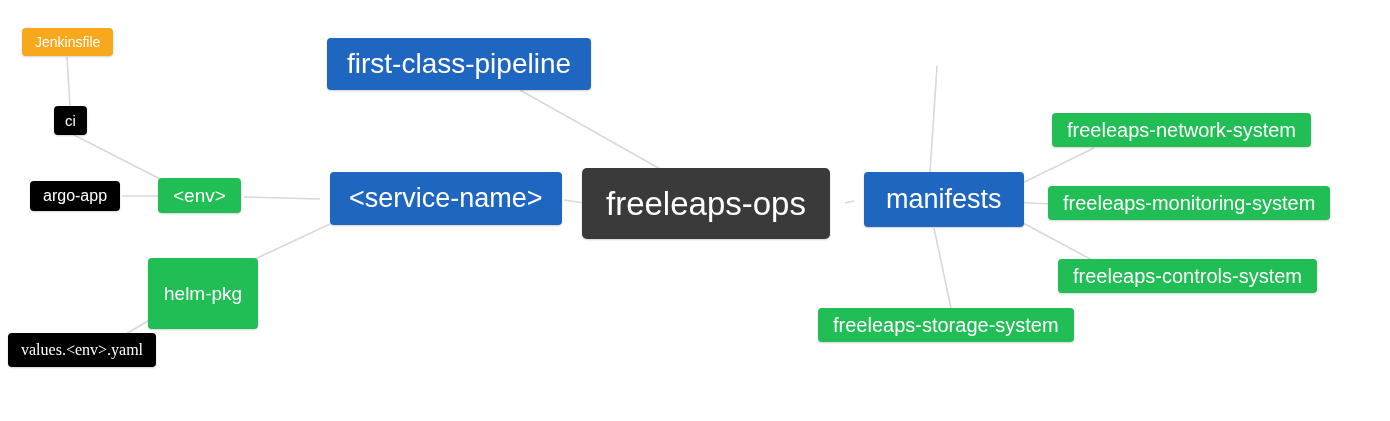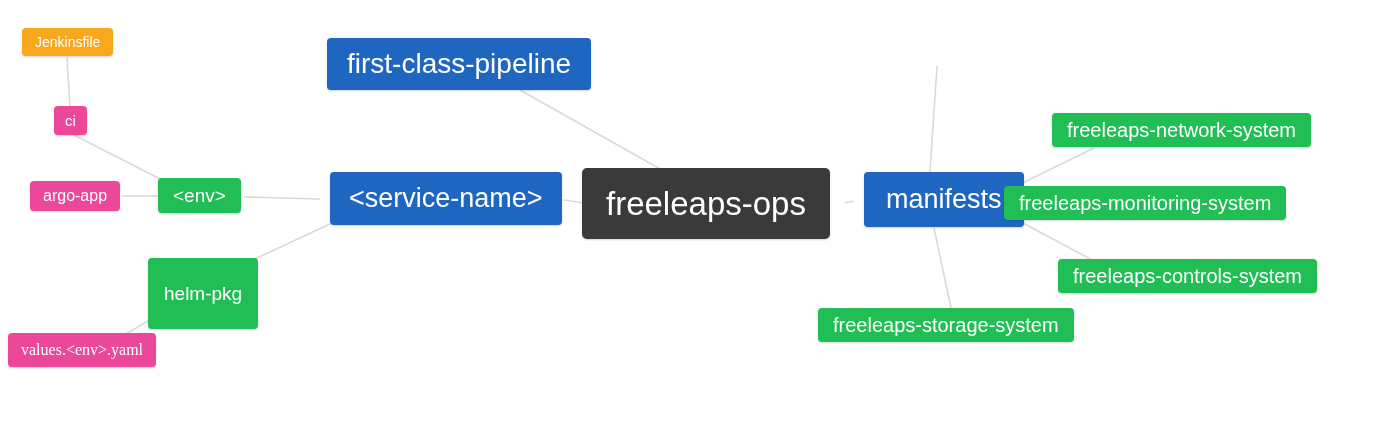--- a/index.html
+++ b/index.html
@@ -31,37 +31,37 @@
     color: #ffffff;
     border-radius: 4px;
     white-space: nowrap;
     box-shadow: 0 1px 2px rgba(0,0,0,0.18);
     cursor: pointer;
     line-height: 1;
     display: inline-block;
   }
   .node-blue   { background: #1f66c1; margin-left: 12px; }
   .node-green  { background: #21bd55; }
-  .node-red    { background: #ec4899; }
+  .node-red    { background: #000000; }
   .node-orange { background: #f8a81d; }
   .node-dark   { background: #3a3a3a; }
 
   .n-jenkinsfile { left: 22px;  top: 28px;  font-size: 14px; padding: 7px 13px; }
   .n-ci          { left: 54px;  top: 106px; font-size: 15px; padding: 7px 11px; }
   .n-argo-app    { left: 30px;  top: 181px; font-size: 16px; padding: 7px 13px; }
   .n-env         { left: 158px; top: 178px; font-size: 19px; padding: 8px 15px; }
   .n-helm-pkg    { left: 148px; top: 258px; font-size: 19px; padding: 26px 16px; }
   .n-values      { left: 8px;   top: 333px; font-size: 16px; padding: 9px 13px; font-family: Liberation Serif, serif; }
   .n-first-class { left: 315px; top: 38px;  font-size: 28px; padding: 12px 20px; }
   .n-service     { left: 318px; top: 172px; font-size: 27px; padding: 13px 19px; }
   .n-ops         { left: 582px; top: 168px; font-size: 33px; padding: 19px 24px; border-radius: 5px; }
   .n-manifests   { left: 852px; top: 172px; font-size: 27px; padding: 14px 22px; }
   .n-devops      { left: 795px; top: 30px;  font-size: 20px; padding: 7px 15px; }
   .n-network     { left: 1052px; top: 113px; font-size: 20px; padding: 7px 15px; }
-  .n-monitoring  { left: 1004px; top: 186px; font-size: 20px; padding: 7px 15px; }
+  .n-monitoring  { left: 1048px; top: 186px; font-size: 20px; padding: 7px 15px; }
   .n-controls    { left: 1058px; top: 259px; font-size: 20px; padding: 7px 15px; }
   .n-storage     { left: 818px; top: 308px; font-size: 20px; padding: 7px 15px; }
 </style>
 </head>
 <body>
 
 <div class="canvas">
 
   <svg class="edges" viewBox="0 0 1390 421">
     <line x1="67" y1="57" x2="70" y2="107"></line>

